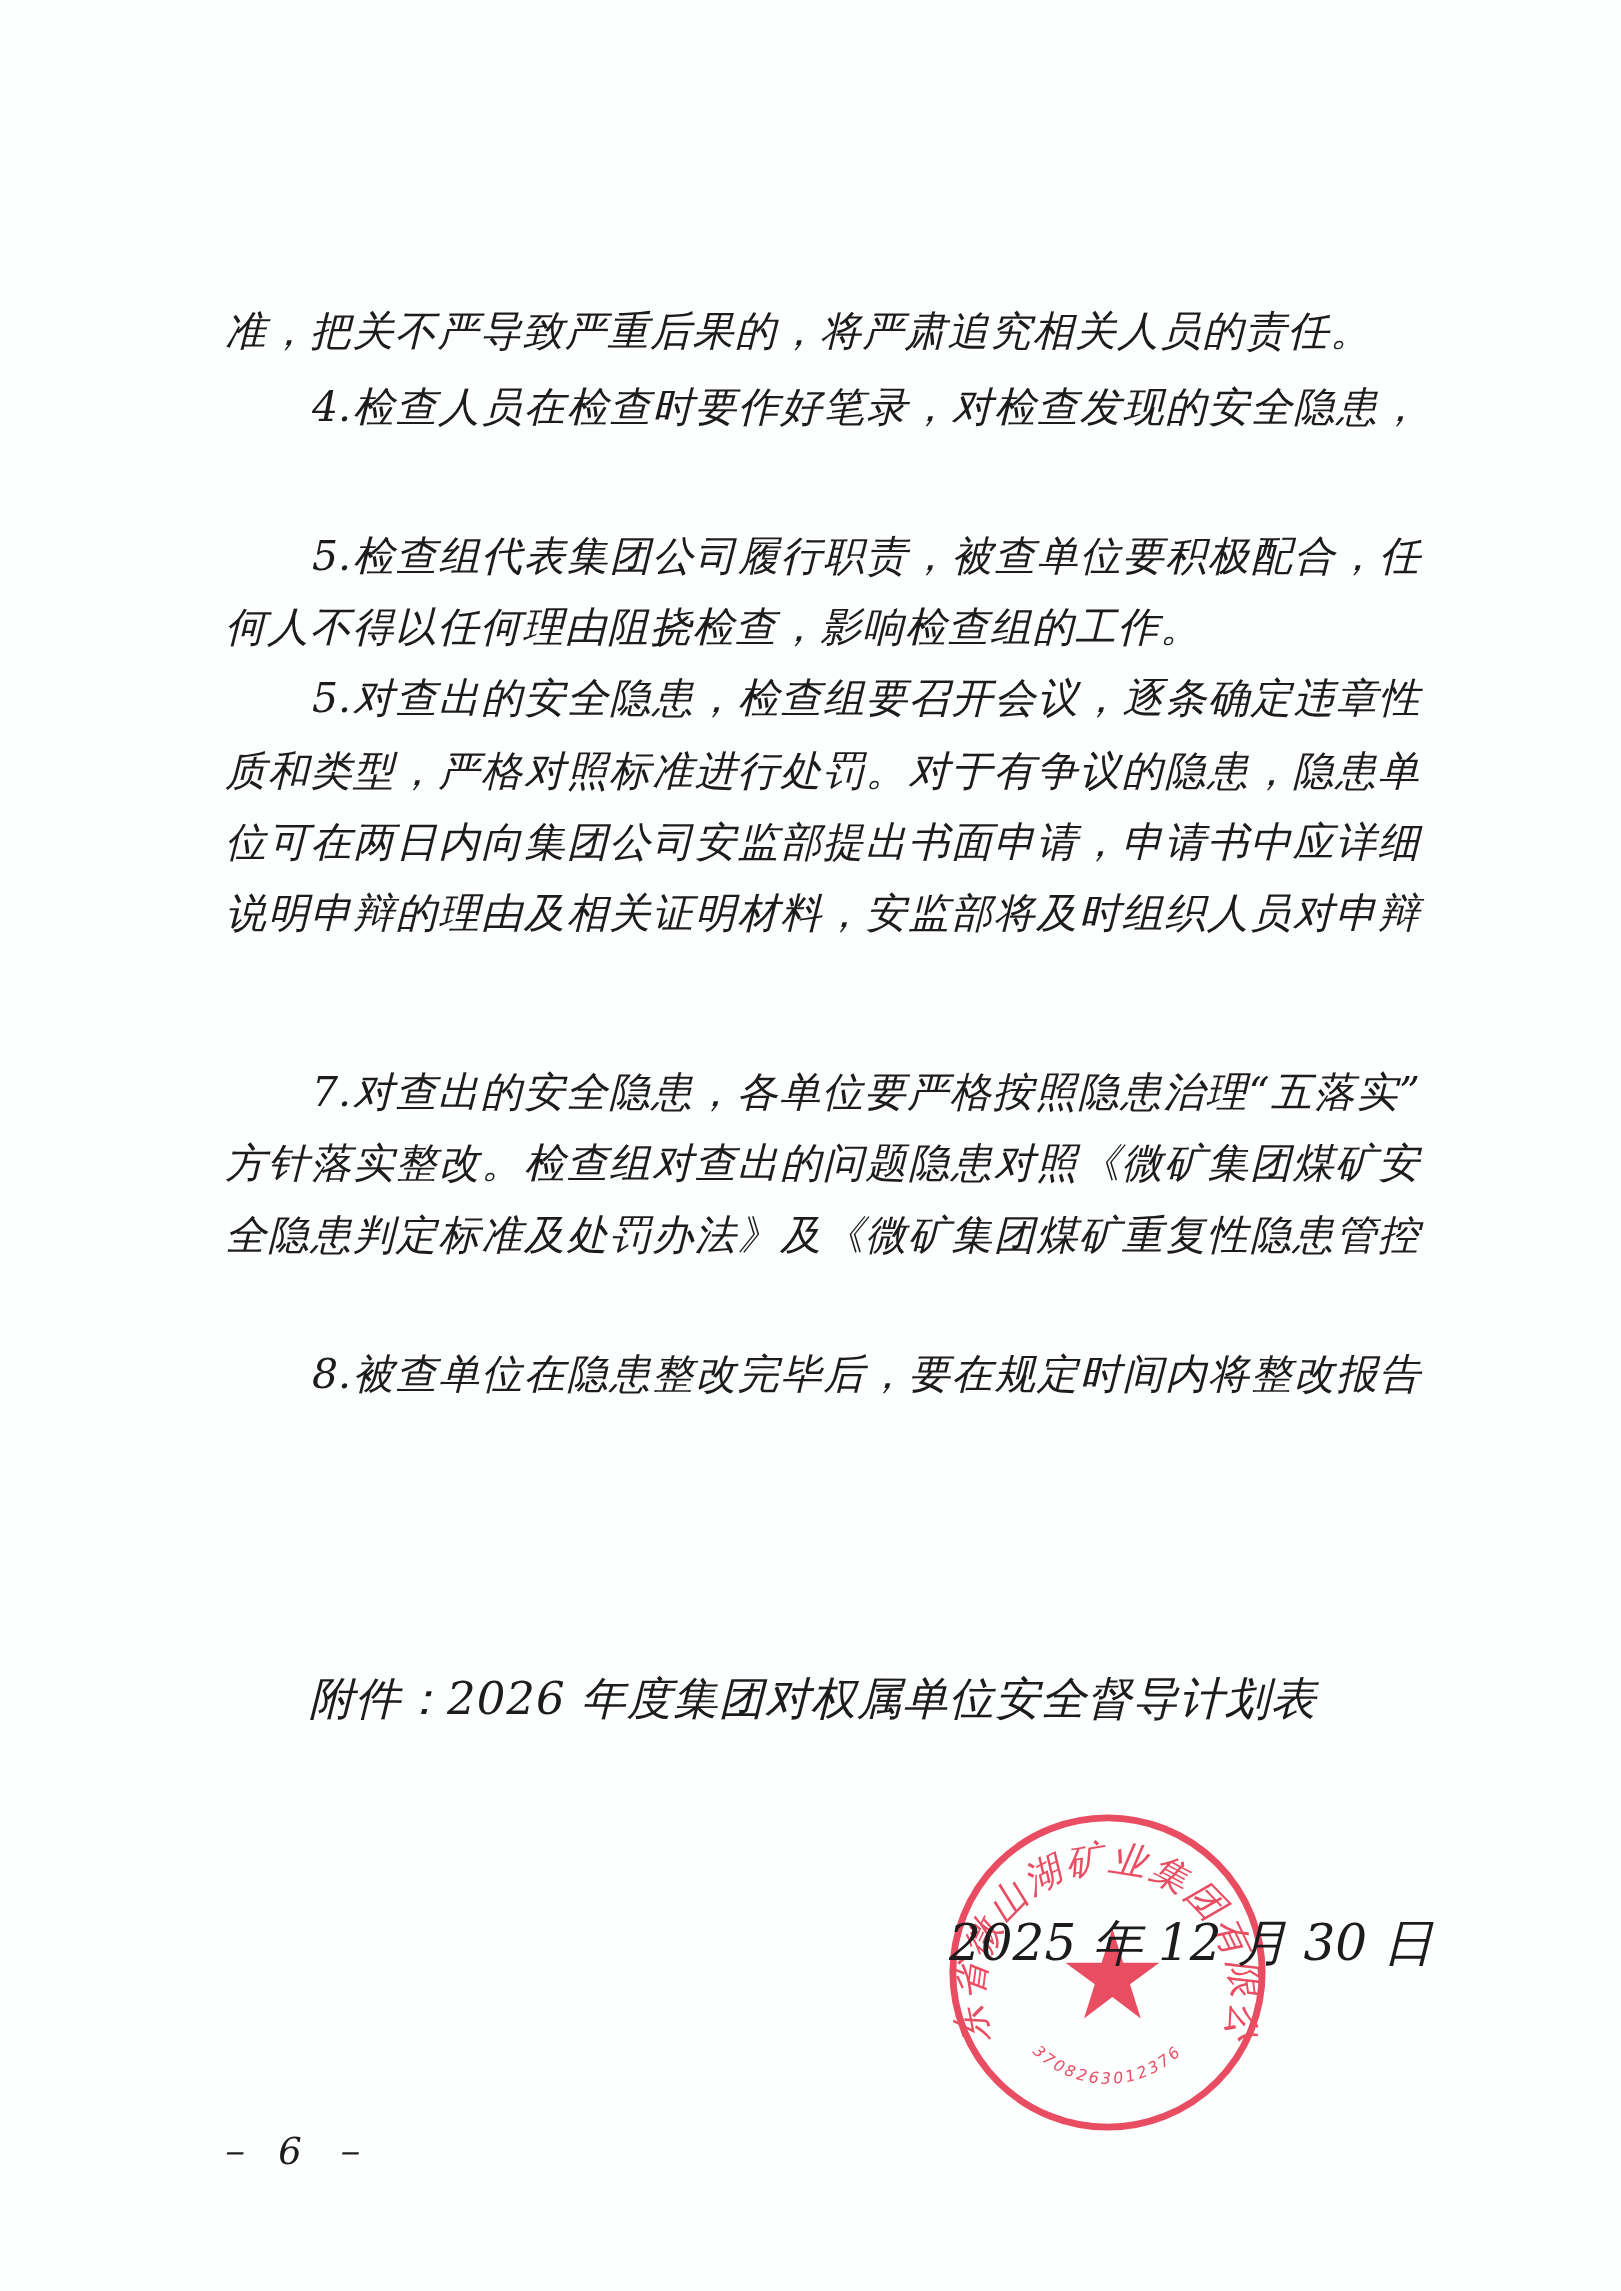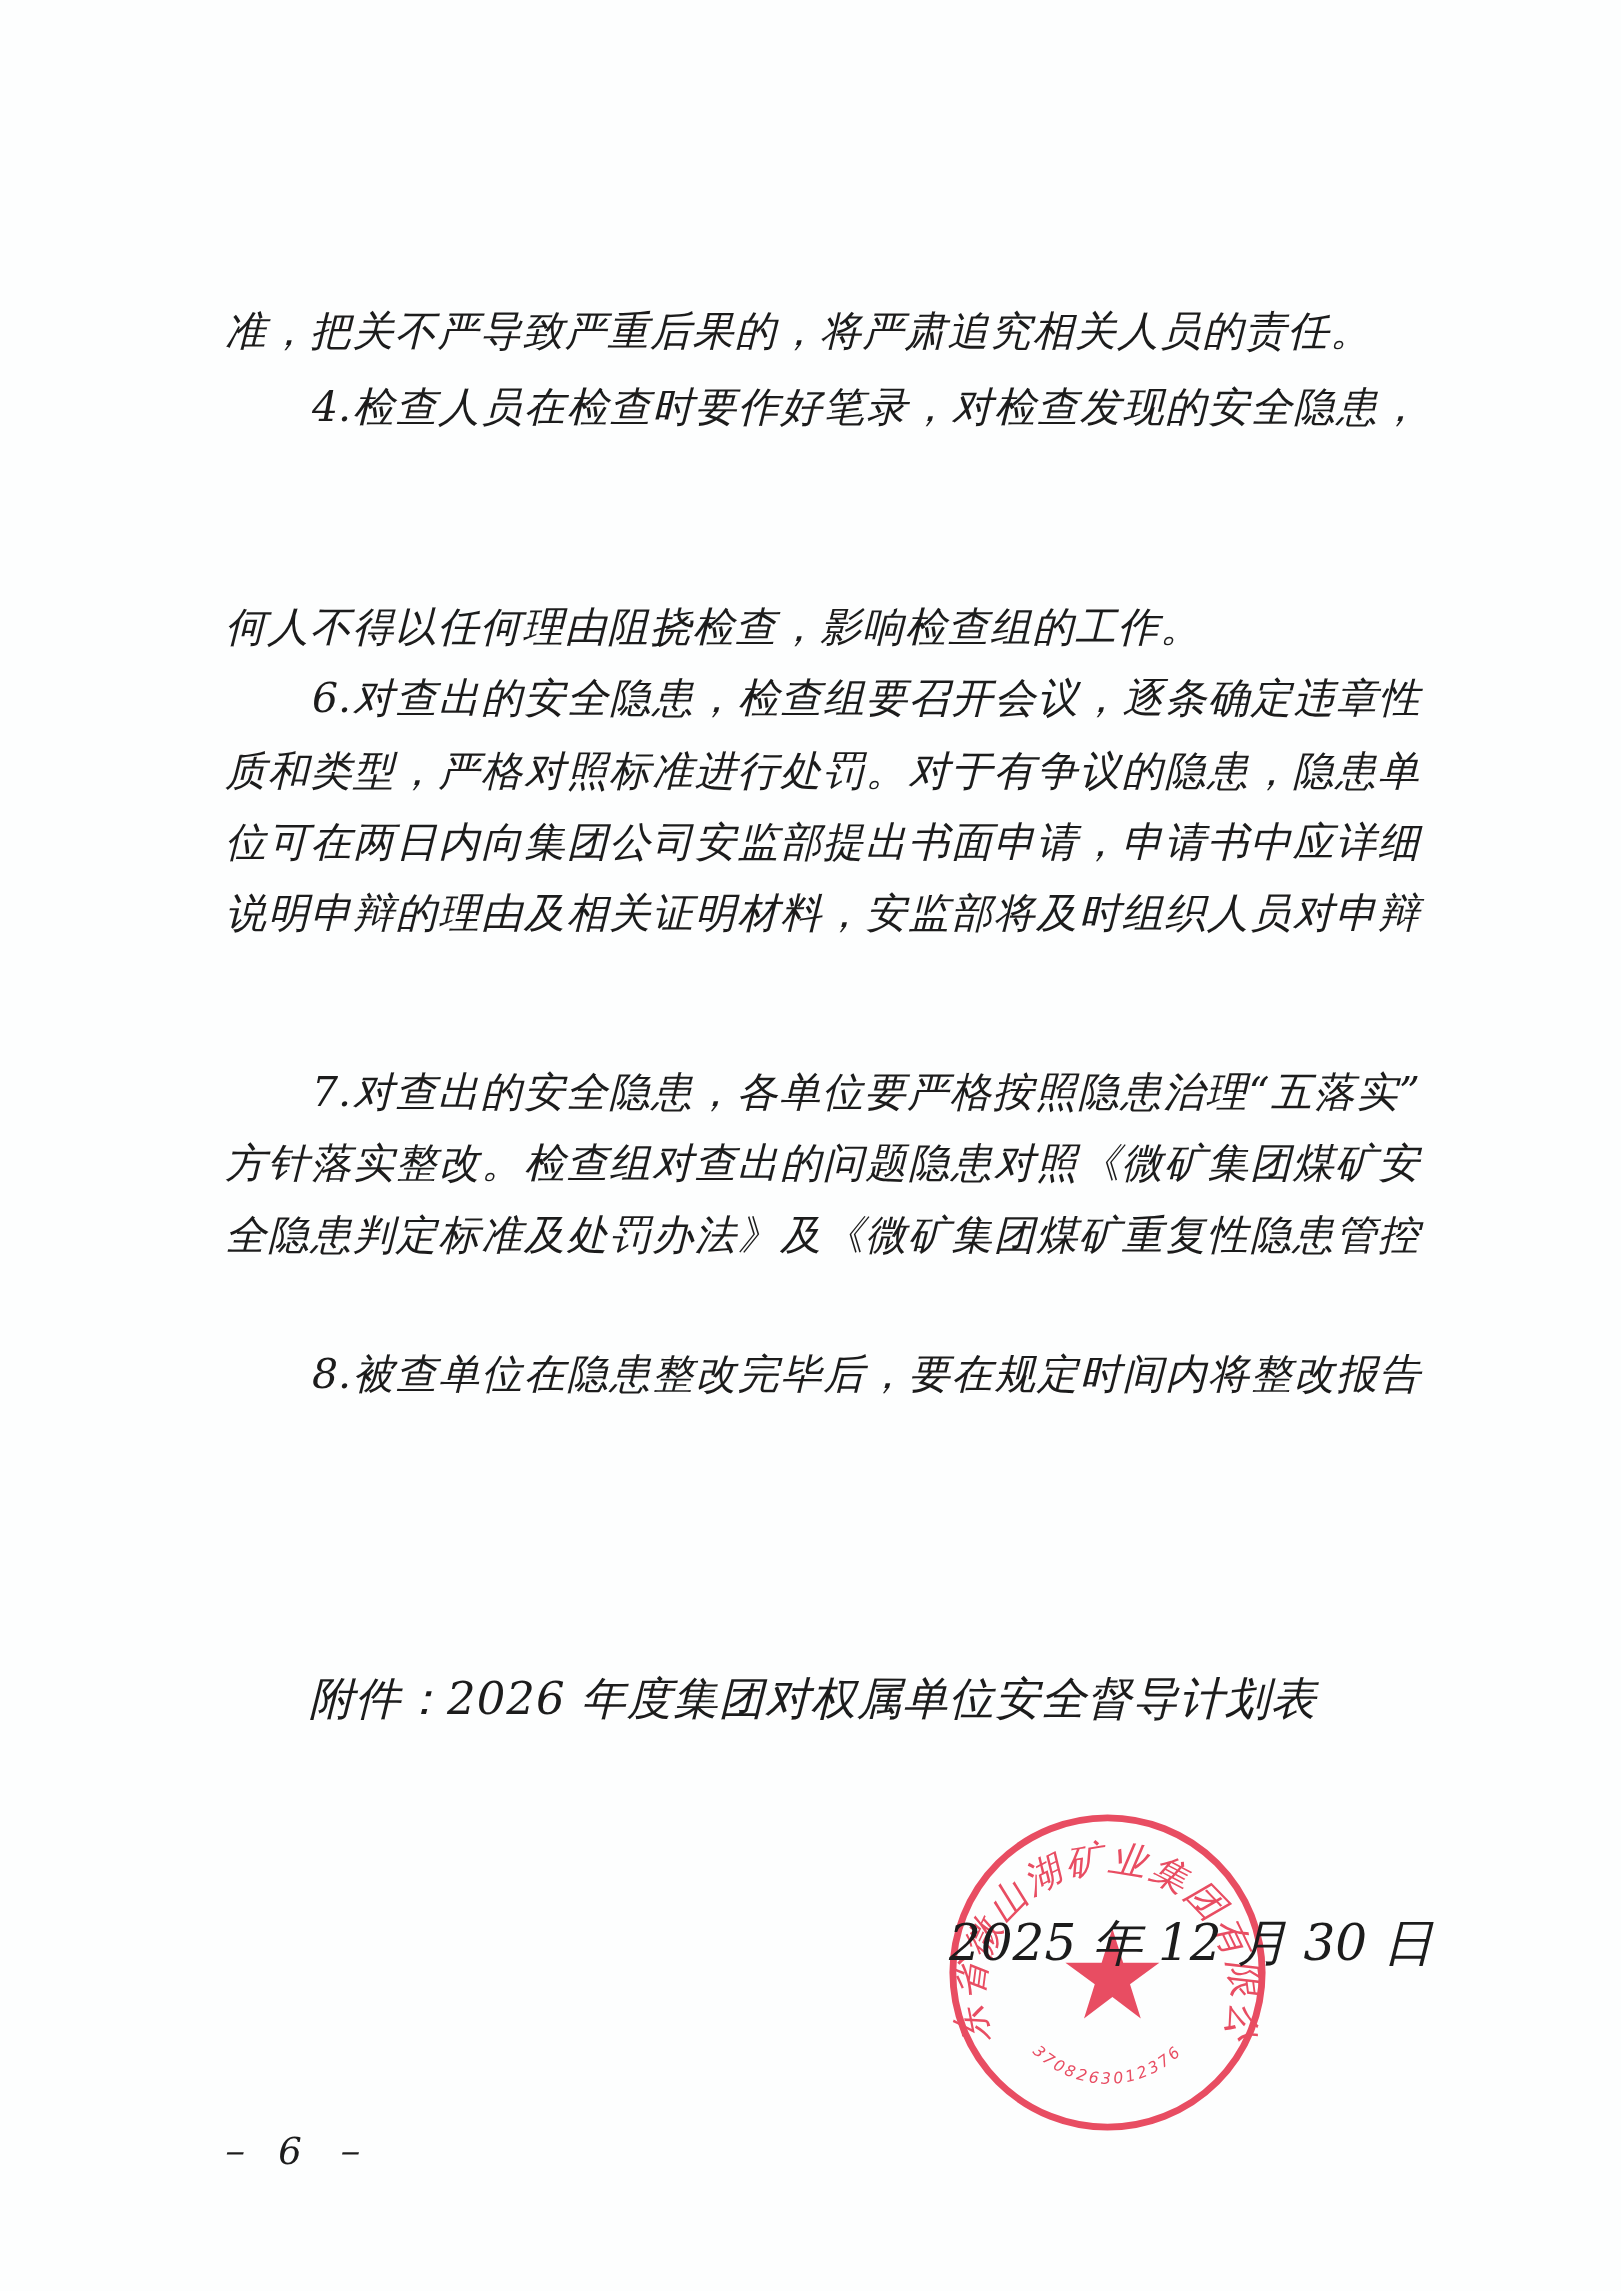--- a/index.html
+++ b/index.html
@@ -42,22 +42,23 @@
     z-index: 2; opacity: 0.9;
   }
 </style>
 </head>
 <body>
 
 <div class="page">
 
   <div class="line last" style="top:305px">准，把关不严导致严重后果的，将严肃追究相关人员的责任。</div>
   <div class="line indent full" style="top:381px">4.检查人员在检查时要作好笔录，对检查发现的安全隐患，</div>
+  <div class="line indent full" style="top:530px">5.检查组代表集团公司履行职责，被查单位要积极配合，任</div>
   <div class="line last" style="top:601px">何人不得以任何理由阻挠检查，影响检查组的工作。</div>
-  <div class="line indent full" style="top:672px">6.对查出的安全隐患，检查组要召开会议，逐条确定违章性</div>
+  <div class="line indent full" style="top:672px">5.对查出的安全隐患，检查组要召开会议，逐条确定违章性</div>
   <div class="line full" style="top:745px">质和类型，严格对照标准进行处罚。对于有争议的隐患，隐患单</div>
   <div class="line full" style="top:816px">位可在两日内向集团公司安监部提出书面申请，申请书中应详细</div>
   <div class="line full" style="top:887px">说明申辩的理由及相关证明材料，安监部将及时组织人员对申辩</div>
   <div class="line indent full" style="top:1066px">7.对查出的安全隐患，各单位要严格按照隐患治理“五落实”</div>
   <div class="line full" style="top:1137px">方针落实整改。检查组对查出的问题隐患对照《微矿集团煤矿安</div>
   <div class="line full" style="top:1209px">全隐患判定标准及处罚办法》及《微矿集团煤矿重复性隐患管控</div>
   <div class="line indent full" style="top:1348px">8.被查单位在隐患整改完毕后，要在规定时间内将整改报告</div>
 
   <div class="attachment">附件：2026 年度集团对权属单位安全督导计划表</div>
 

